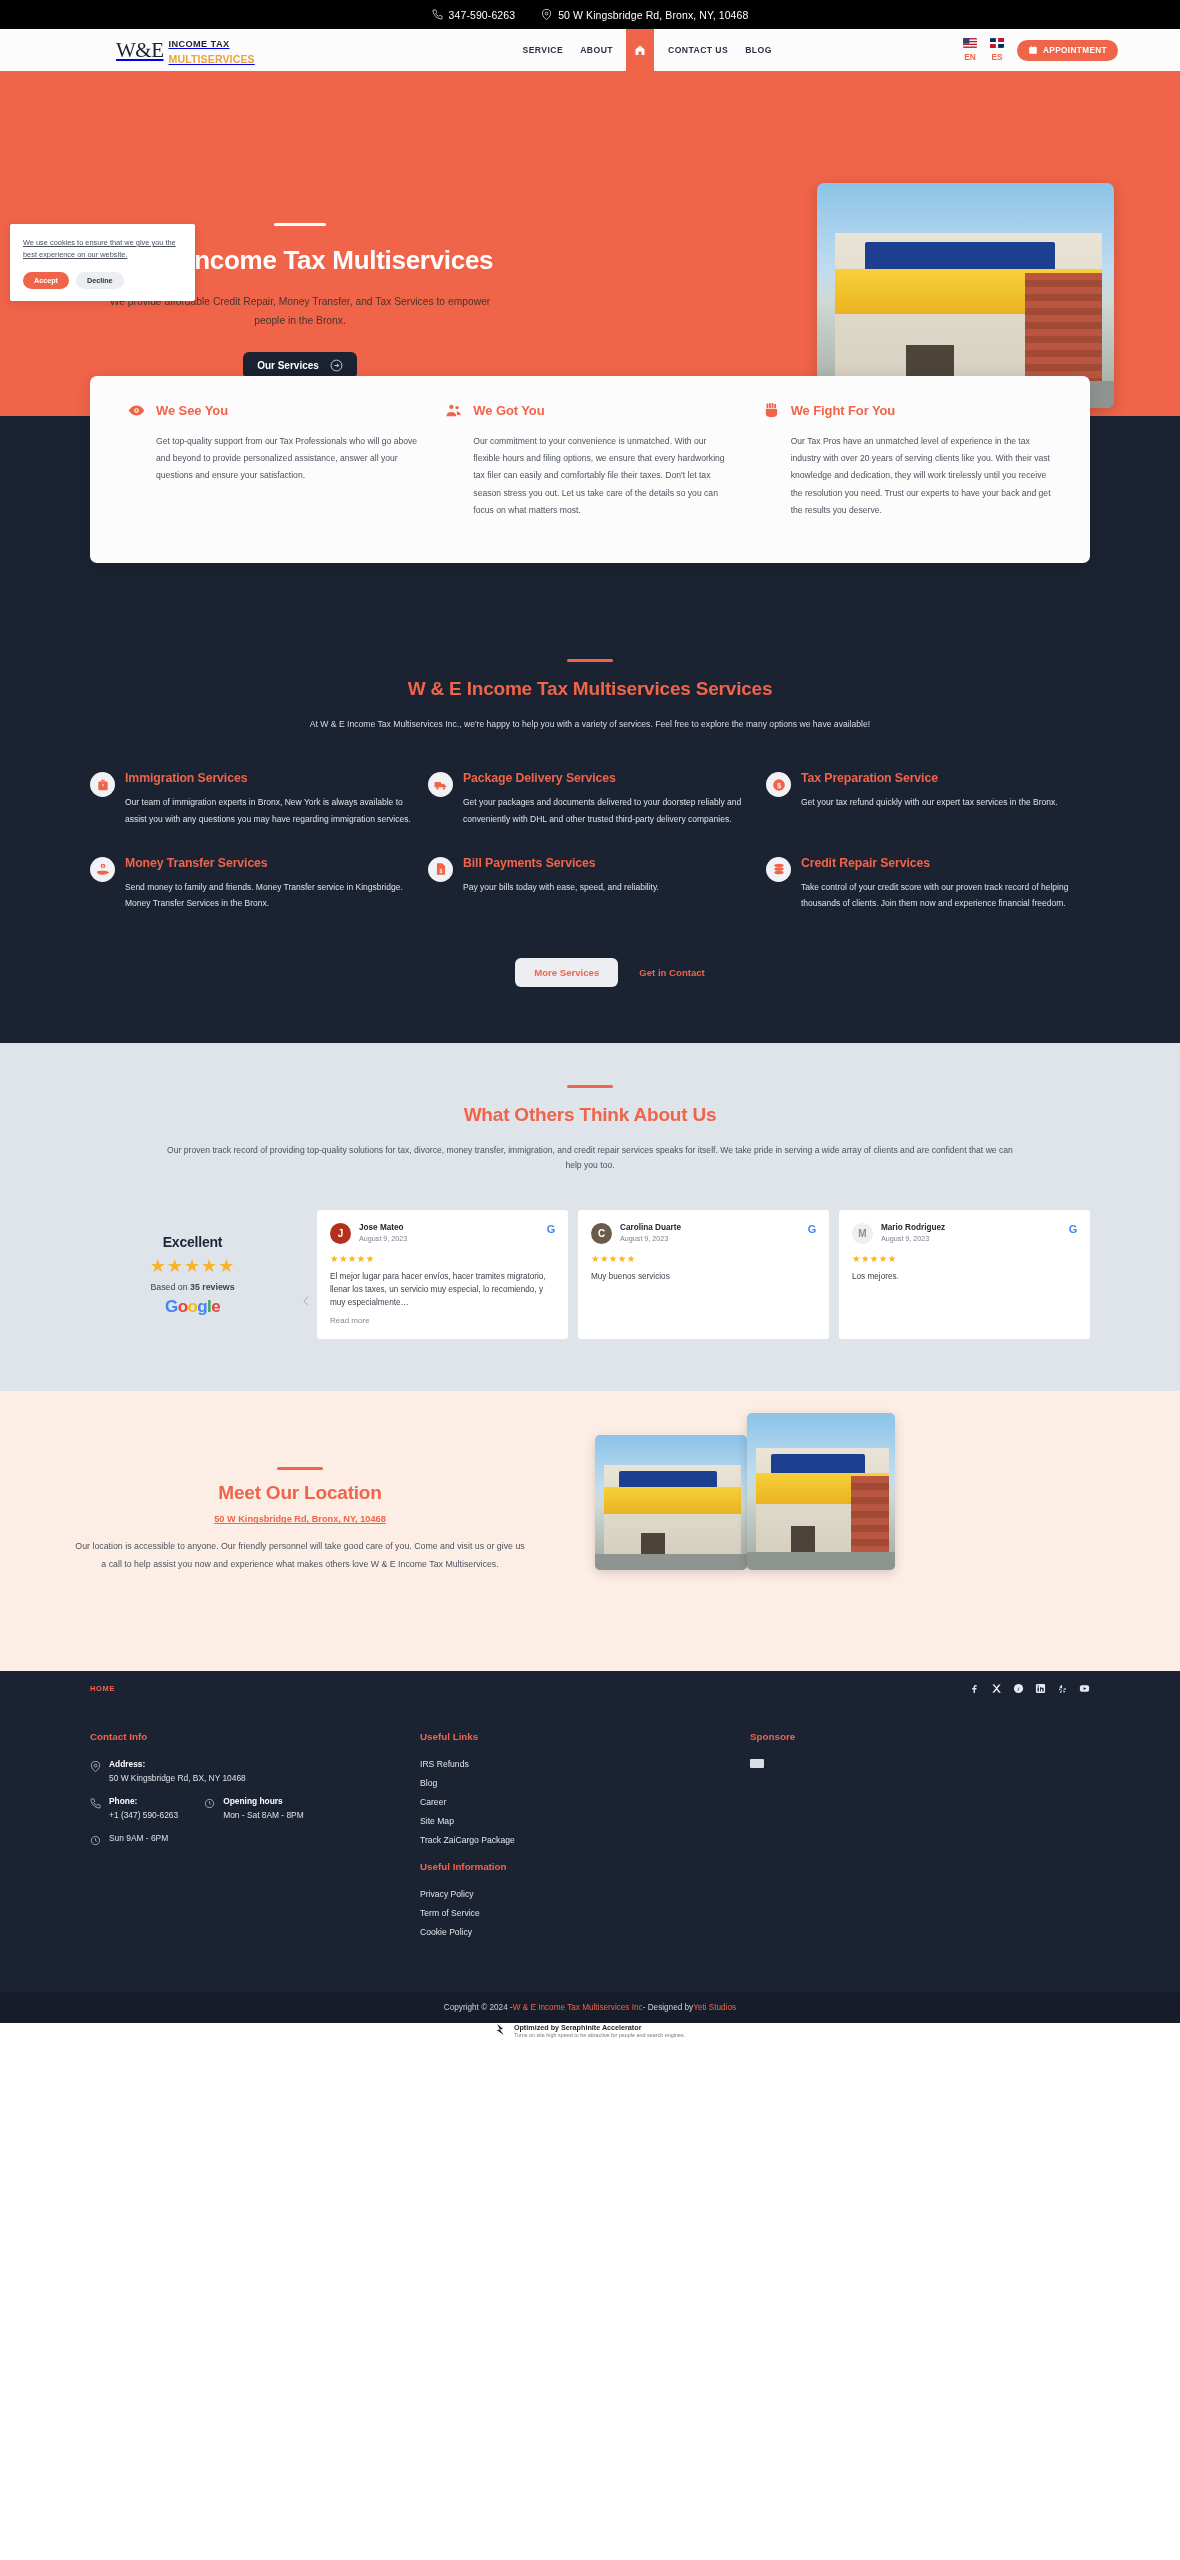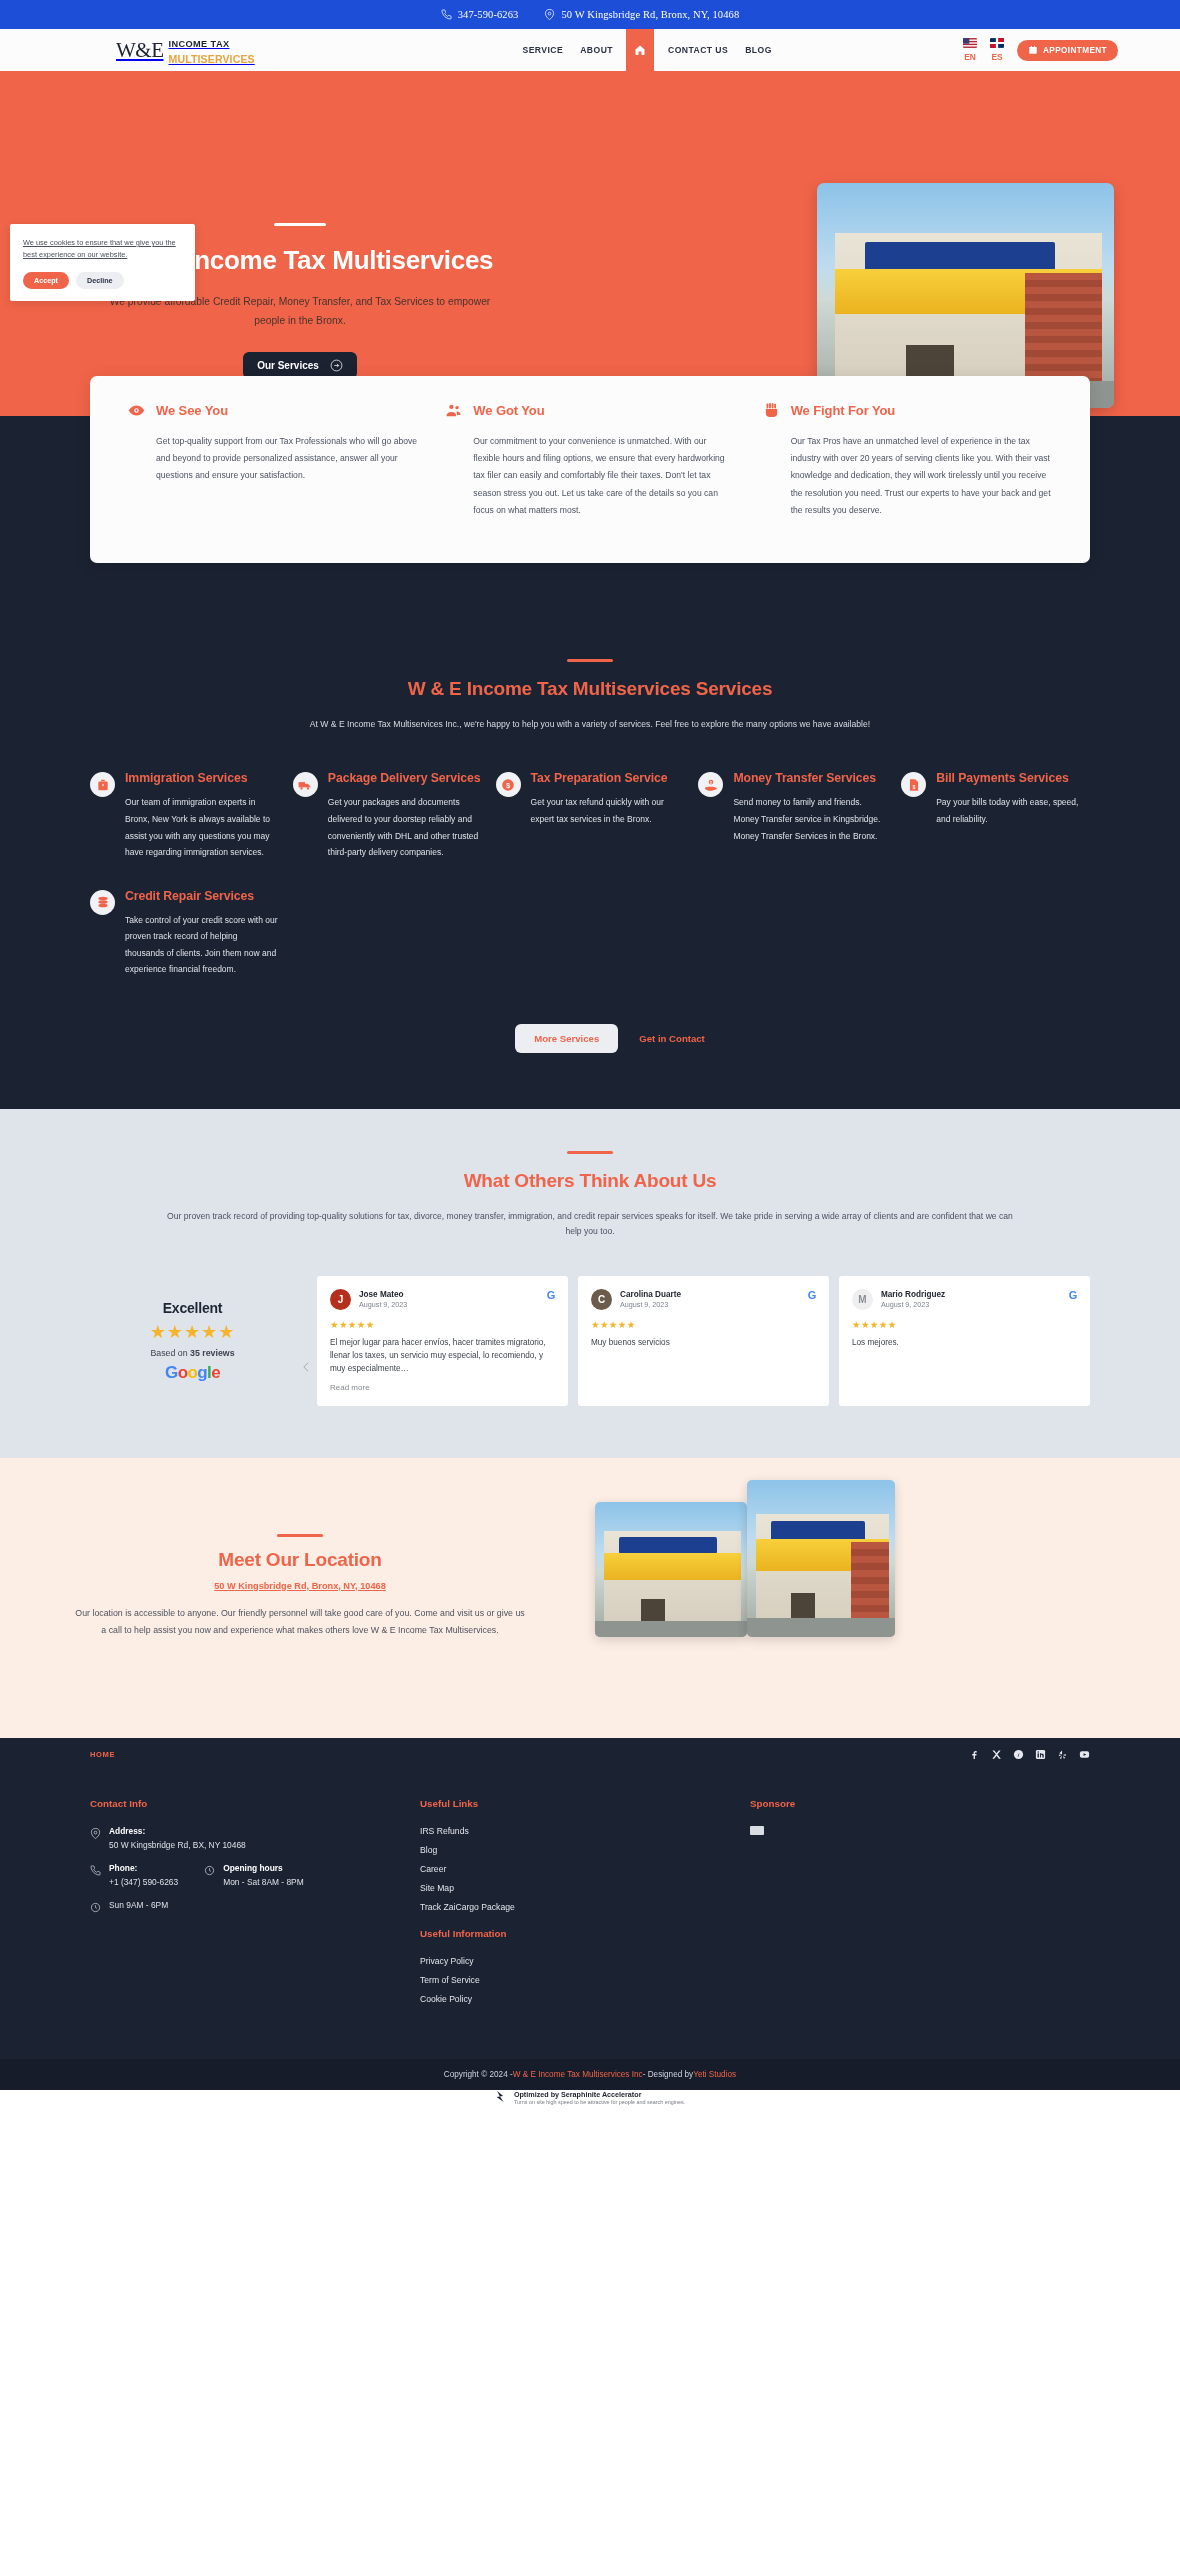--- a/index.html
+++ b/index.html
@@ -6,23 +6,23 @@
   body {
     width:1180px; min-height:2560px;
     font-family:"Liberation Sans", sans-serif;
     background:#fff; color:#1e2535;
     -webkit-font-smoothing:antialiased;
   }
   .wrap { width:1180px; position:relative; }
 
   
   .topbar {
-    background:#1d4ed8; height:29px;
+    background:#000000; height:29px;
     display:flex; align-items:center; justify-content:center; gap:26px;
-    font-size:10.5px; color:#ffffff; letter-spacing:.1px;font-family:Liberation Serif, serif;
+    font-size:10.5px; color:#ffffff; letter-spacing:.1px;
   }
   .topbar .item { display:flex; align-items:center; gap:6px; }
   .topbar svg { width:11px; height:11px; fill:none; stroke:#fff; stroke-width:1.6; }
 
   
   .header { height:42px; display:flex; align-items:stretch; background:#fcfcfc; position:relative; }
   .hdr-left { flex:0 0 626px; background:#fcfcfc; display:flex; align-items:center; }
   .logo { margin-left:116px; display:flex; align-items:center; gap:5px; }
   .logo-we {
     font-family:"Liberation Serif", serif; font-size:21px; font-weight:400;
@@ -105,21 +105,21 @@
   .feat-title { font-size:13px; font-weight:800; color:#f06449; letter-spacing:-.1px; }
   .feat-body { font-size:8.6px; line-height:2.0; color:#4b5260; padding-left:28px; }
 
   
   .services { background:#1b2231; padding:16px 0 56px; }
   .sec-rule { width:46px; height:3px; background:#f06449; margin:0 auto 16px; border-radius:2px; }
   .sec-title { text-align:center; font-size:19px; font-weight:800; color:#f06449; letter-spacing:-.2px; }
   .sec-sub { text-align:center; font-size:8.6px; color:#d9dde4; margin:17px auto 0; width:840px; line-height:1.8; }
   .svc-grid {
     width:1000px; margin:39px auto 0; display:grid;
-    grid-template-columns:repeat(5,1fr); row-gap:28px; column-gap:14px;
+    grid-template-columns:repeat(3,1fr); row-gap:28px; column-gap:14px;
   }
   .svc { display:flex; gap:10px; }
   .svc-ico {
     flex:0 0 25px; width:25px; height:25px; border-radius:50%;
     background:#f1f2f5; display:flex; align-items:center; justify-content:center; margin-top:1px;
   }
   .svc-ico svg { width:14px; height:14px; fill:#f06449; }
   .svc-title { font-size:12.3px; font-weight:800; color:#f06449; letter-spacing:-.1px; margin-bottom:9px; }
   .svc-body { font-size:8.5px; line-height:1.95; color:#dfe3e9; }
   .svc-cta { display:flex; justify-content:center; align-items:center; gap:21px; margin-top:46px;margin-left:40px; }

